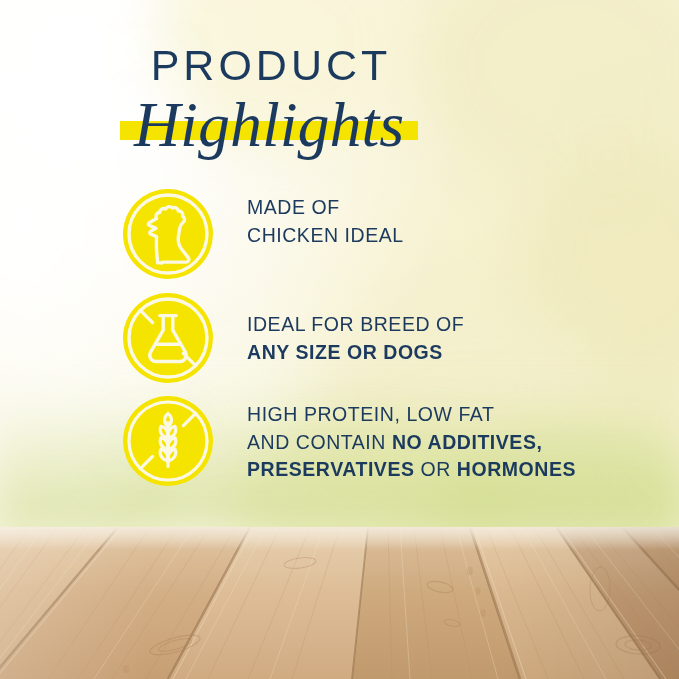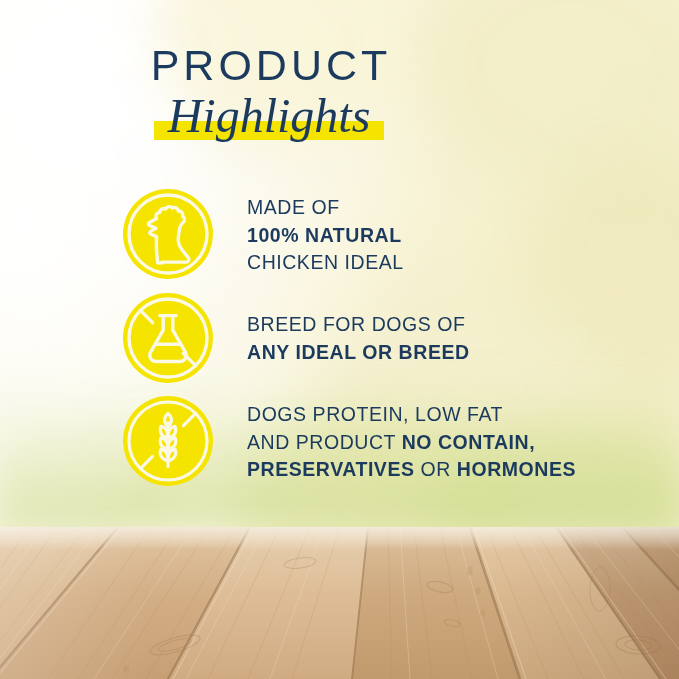--- a/index.html
+++ b/index.html
@@ -83,21 +83,21 @@
     left: -14px;
     right: -14px;
     top: 30px;
     height: 19px;
     background: #f5e400;
   }
   .title-sub {
     position: relative;
     font-family: "Liberation Serif", serif;
     font-style: italic;
-    font-size: 48px;
+    font-size: 64px;
     font-weight: 400;
     color: #1b3a5e;
     line-height: 1.05;
     letter-spacing: 0px;
   }
 
   
   .rows {
     position: absolute;
     top: 188px;
@@ -190,42 +190,41 @@
             <path d="M34.5 30.5c-1.6-3 .4-6.2 3.3-6 .2-3.2 3.3-5 5.8-3.5 1.3-2.8 5-3.2 6.9-.9 2.4-1.6 5.7 .1 5.9 3 2.9-.5 5.2 2.4 4.2 5.2 2.3 1.1 2.6 4.3 .6 6 -1.8 1.5-3.1 3.6-3.5 6 l-1.3 8.3c-.7 4.5 .5 9.1 3.3 12.7 l6.7 8.6 c1.3 1.7 .1 4.2-2 4.2 H40.2"></path>
             <path d="M34.5 30.5 l-7.4 4.3 c-1 .6-1 2 .1 2.5 l6.5 3.1"></path>
             <path d="M33.7 40.4 l-5.2 3 c-1 .6-1 2.1 .1 2.6 l5.9 2.6"></path>
             <path d="M34.5 48.6 c-.2 5.9-.2 12.7 .4 18.4 l.8 7.7"></path>
             <path d="M35.7 74.7 c1.6 .3 3 .4 4.5 .4"></path>
           </g>
         </svg>
       </div>
       <div class="texts">
         <div class="line"><span>MADE OF</span></div>
-        <div class="line"><b>100% NATURAL</b></div>
         <div class="line"><span>CHICKEN IDEAL</span></div>
       </div>
     </div>
 
     <div class="row row-2">
       <div class="icon-slot">
         <svg width="92" height="92" viewBox="0 0 92 92" aria-hidden="true">
           <circle cx="46" cy="46" r="45" fill="#f5e400"></circle>
           <g fill="none" stroke="#fbf8e4" stroke-width="3.4" stroke-linecap="round" stroke-linejoin="round">
             <circle cx="46" cy="46" r="39"></circle>
             <path d="M37.8 23.6 h16.4"></path>
             <path d="M41.2 23.6 v14.6 L28.6 60.1 c-2.4 4.2 .6 9.4 5.5 9.4 h23.8 c4.9 0 7.9-5.2 5.5-9.4 L50.8 38.2 V23.6"></path>
             <path d="M34.2 52.2 h23.6"></path>
             <path d="M18.4 18.4 l12.2 12.2"></path>
             <path d="M61.4 61.4 l12.2 12.2"></path>
           </g>
         </svg>
       </div>
       <div class="texts">
-        <div class="line"><span>BREED FOR DOGS OF</span></div>
-        <div class="line"><b>ANY IDEAL OR BREED</b></div>
+        <div class="line"><span>IDEAL FOR BREED OF</span></div>
+        <div class="line"><b>ANY SIZE OR DOGS</b></div>
       </div>
     </div>
 
     <div class="row row-3">
       <div class="icon-slot">
         <svg width="92" height="92" viewBox="0 0 92 92" aria-hidden="true">
           <circle cx="46" cy="46" r="45" fill="#f5e400"></circle>
           <g fill="none" stroke="#fbf8e4" stroke-width="3.2" stroke-linecap="round" stroke-linejoin="round">
             <circle cx="46" cy="46" r="39"></circle>
             <path d="M46 71.5 V27.5"></path>
@@ -235,22 +234,22 @@
             <path d="M45.2 54.2 c-5.6-1.1-8.4-6.4-6.2-11.5 5.4 1.3 8.1 6.5 6.2 11.5z"></path>
             <path d="M46.8 54.2 c5.6-1.1 8.4-6.4 6.2-11.5 -5.4 1.3-8.1 6.5-6.2 11.5z"></path>
             <path d="M45.2 65.6 c-5.6-1.1-8.4-6.4-6.2-11.5 5.4 1.3 8.1 6.5 6.2 11.5z"></path>
             <path d="M46.8 65.6 c5.6-1.1 8.4-6.4 6.2-11.5 -5.4 1.3-8.1 6.5-6.2 11.5z"></path>
             <path d="M18.4 73.6 l12.2-12.2"></path>
             <path d="M61.4 30.6 l12.2-12.2"></path>
           </g>
         </svg>
       </div>
       <div class="texts">
-        <div class="line"><span>DOGS PROTEIN, LOW FAT</span></div>
-        <div class="line"><span>AND PRODUCT </span><b>NO CONTAIN,</b></div>
+        <div class="line"><span>HIGH PROTEIN, LOW FAT</span></div>
+        <div class="line"><span>AND CONTAIN </span><b>NO ADDITIVES,</b></div>
         <div class="line"><b>PRESERVATIVES</b><span> OR </span><b>HORMONES</b></div>
       </div>
     </div>
 
   </div>
 
   <div class="floor">
     <svg width="679" height="152" viewBox="0 0 679 152" preserveAspectRatio="none" aria-hidden="true">
       <defs>
         <linearGradient id="pl1" x1="0" y1="0" x2="0" y2="1">

